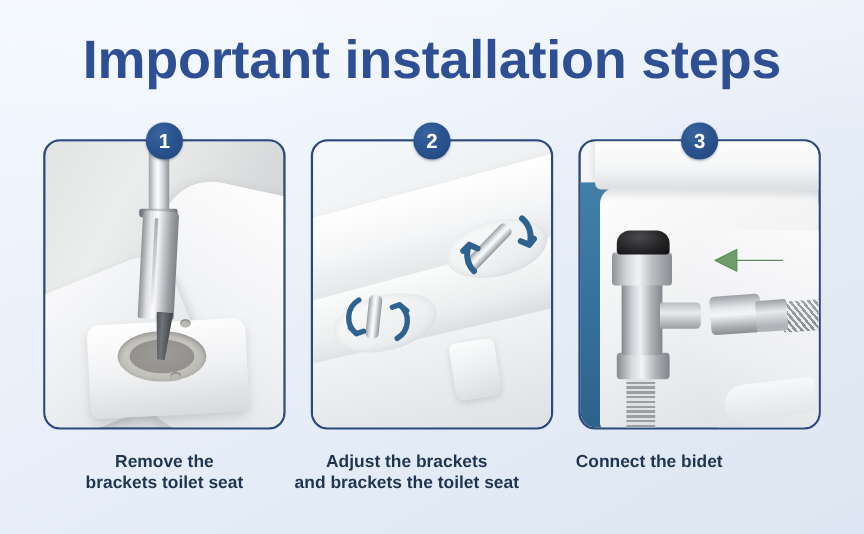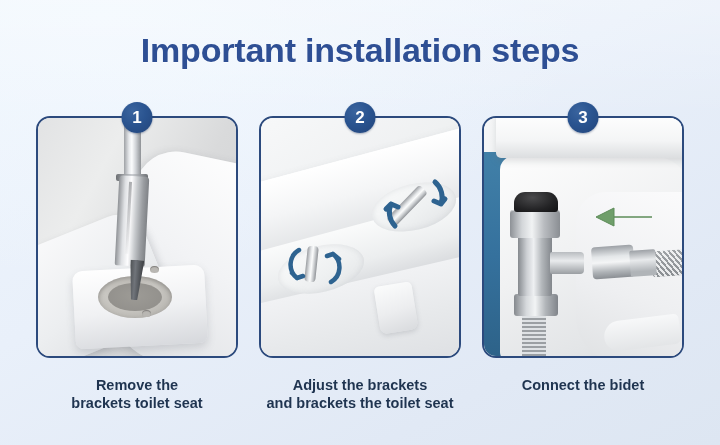--- a/index.html
+++ b/index.html
@@ -30,21 +30,21 @@
     background: linear-gradient(180deg, rgba(255,255,255,.28) 0%, rgba(255,255,255,0) 26%);
     pointer-events:none;
   }
 
   
   .title {
     position: absolute;
     left: 0; right: 0;
     top: 30px;
     text-align: center;
-    font-size: 34px;
+    font-size: 45px;
     line-height: 40px;
     font-weight: 700;
     letter-spacing: -0.2px;
     color: #2e4f94;
     text-shadow: 0 1px 0 rgba(255,255,255,.55);
     z-index: 4;
   }
 
   
   .cards {
@@ -93,21 +93,20 @@
     box-shadow: 0 1px 2px rgba(20,40,80,.35);
   }
 
   
   .captions {
     position: absolute;
     left: 36px;
     top: 376px;
     width: 648px;
     display: flex;
-    justify-content: space-between;
     z-index: 4;
   }
   .caption {
     width: 214px;
     margin: 0 -6px;
     text-align: center;
     font-size: 14.5px;
     line-height: 18px;
     font-weight: 700;
     color: #1f3450;

